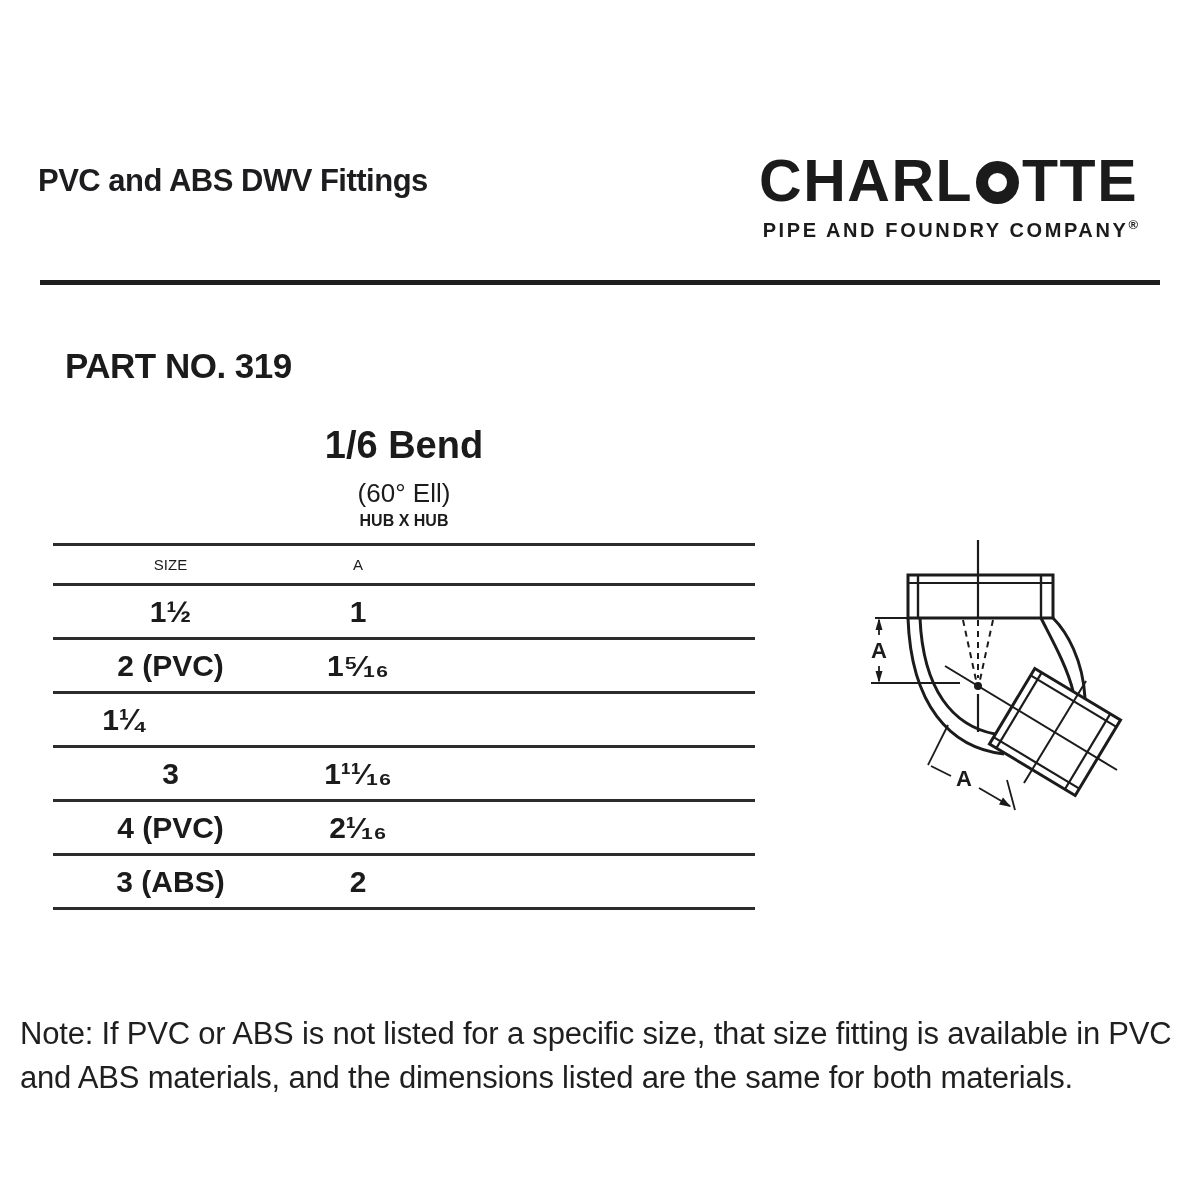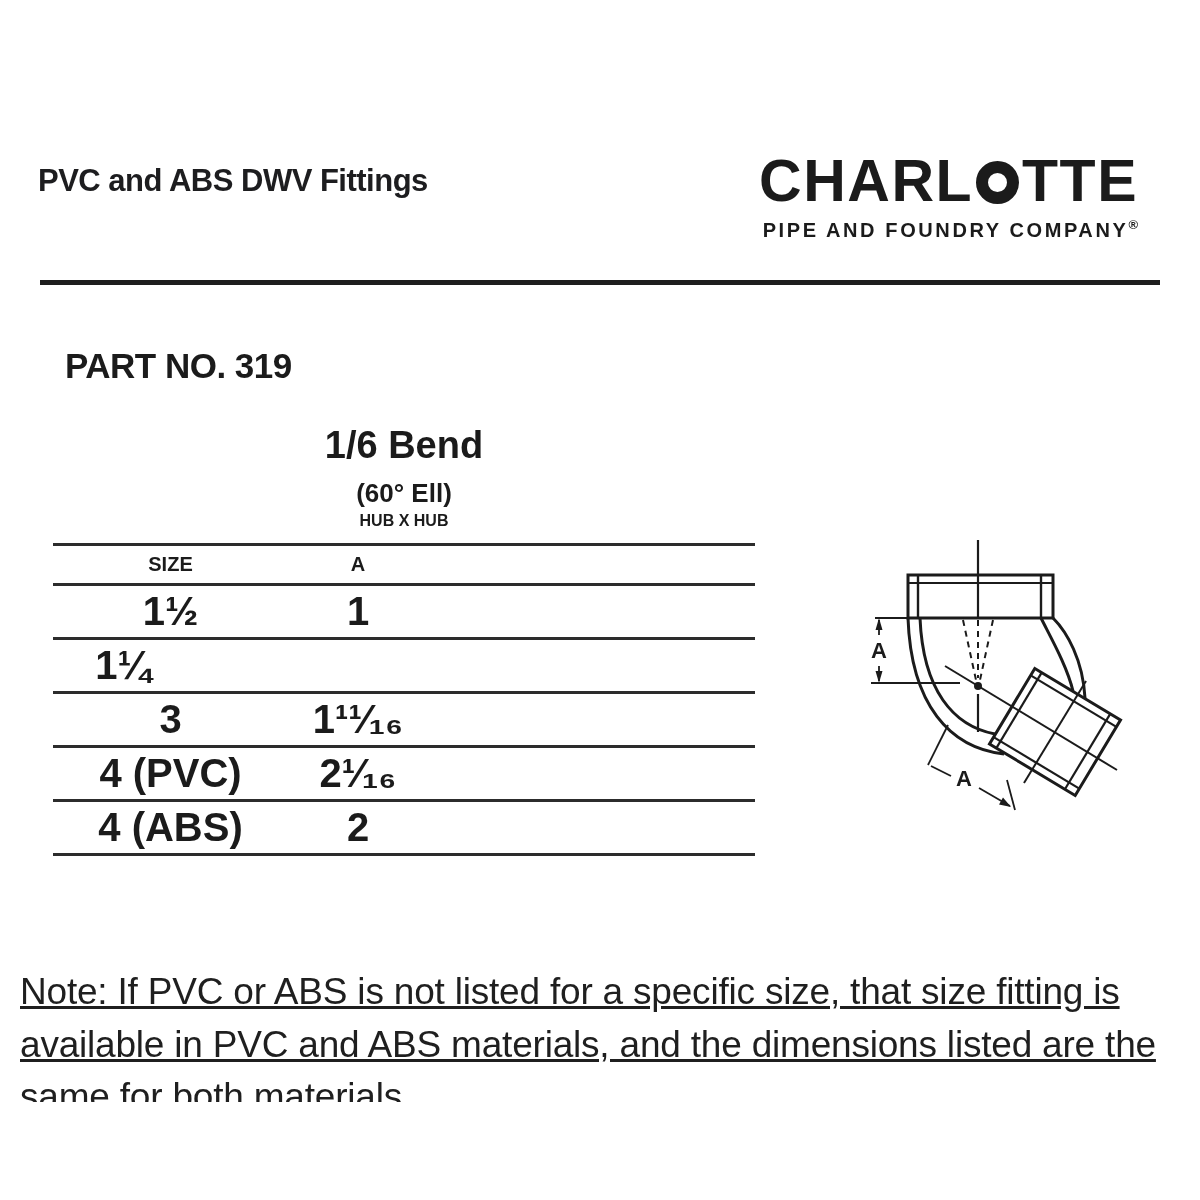--- a/index.html
+++ b/index.html
@@ -18,35 +18,35 @@
     display:inline-block;width:19px;height:19px;border:12.5px solid #1b1b1b;
     border-radius:50%;vertical-align:-3px;margin:0 3px;
   }
   .logo-sub{margin-top:6px;font-size:20px;font-weight:700;letter-spacing:2.6px;white-space:nowrap;}
   .logo-sub sup{font-size:13px;letter-spacing:0;}
   .rule{position:absolute;left:40px;top:280px;width:1120px;height:5px;background:#1e1e1e;}
   .part-no{position:absolute;left:55px;top:346px;font-size:35px;font-weight:700;letter-spacing:-0.5px;margin-left:10px;}
   
   .product{position:absolute;left:53px;top:424px;width:702px;text-align:center;}
   .p-title{font-size:38px;font-weight:700;margin-bottom:11px;}
-  .p-sub{font-size:26px;font-weight:700;margin-bottom:3px;}
+  .p-sub{font-size:26px;font-weight:400;margin-bottom:3px;}
   .p-conn{font-size:16px;font-weight:700;}
   
   .dim-table{position:absolute;left:53px;top:543px;width:702px;border-top:3px solid #2c2c2c;}
   .t-row{display:flex;align-items:center;border-bottom:3px solid #2c2c2c;}
   .t-head{height:37px;}
   .t-data{height:51px;}
   .c-size{width:235px;text-align:center;}
   .c-a{width:140px;text-align:center;}
-  .t-head .c-size,.t-head .c-a{font-size:20px;font-weight:700;}
-  .t-data .c-size,.t-data .c-a{font-size:40px;font-weight:700;}
+  .t-head .c-size,.t-head .c-a{font-size:15px;font-weight:400;}
+  .t-data .c-size,.t-data .c-a{font-size:30px;font-weight:700;}
   
   .note{
-    position:absolute;left:20px;top:966px;width:1152px;
-    font-size:37px;font-weight:400;line-height:1.42;color:#1f1f1f;letter-spacing:-0.2px;text-decoration:underline;
+    position:absolute;left:20px;top:1012px;width:1152px;
+    font-size:31px;font-weight:400;line-height:1.42;color:#1f1f1f;letter-spacing:-0.2px;
   }
   
   .diagram{position:absolute;left:845px;top:520px;}
   .diagram .ln{stroke:#1b1b1b;fill:none;}
   .diagram text{font-family:"Liberation Sans","DejaVu Sans",sans-serif;font-weight:700;fill:#1b1b1b;}
 </style>
 </head>
 <body>
 
 <div class="page">
@@ -72,32 +72,36 @@
     <div class="t-row t-head">
       <div class="c-size">SIZE</div>
       <div class="c-a">A</div>
     </div>
     <div id="rows">
         <div class="t-row t-data">
           <div class="c-size">1½</div>
           <div class="c-a">1</div>
         </div>
         <div class="t-row t-data">
+          <div class="c-size">2 (PVC)</div>
+          <div class="c-a">1⁵⁄₁₆</div>
+        </div>
+        <div class="t-row t-data">
           <div class="c-a">1¼</div>
         </div>
         <div class="t-row t-data">
           <div class="c-size">3</div>
           <div class="c-a">1¹¹⁄₁₆</div>
         </div>
         <div class="t-row t-data">
           <div class="c-size">4 (PVC)</div>
           <div class="c-a">2¹⁄₁₆</div>
         </div>
         <div class="t-row t-data">
-          <div class="c-size">4 (ABS)</div>
+          <div class="c-size">3 (ABS)</div>
           <div class="c-a">2</div>
         </div>
       </div>
   </div>
 
   <svg class="diagram" width="320" height="320" viewBox="0 0 320 320">
 
     <line class="ln" x1="133" y1="20" x2="133" y2="98" stroke-width="2.2"></line>
     <line class="ln" x1="133" y1="100" x2="133" y2="158" stroke-width="2" stroke-dasharray="6 5"></line>
     <line class="ln" x1="133" y1="174" x2="133" y2="212" stroke-width="2.2"></line>

